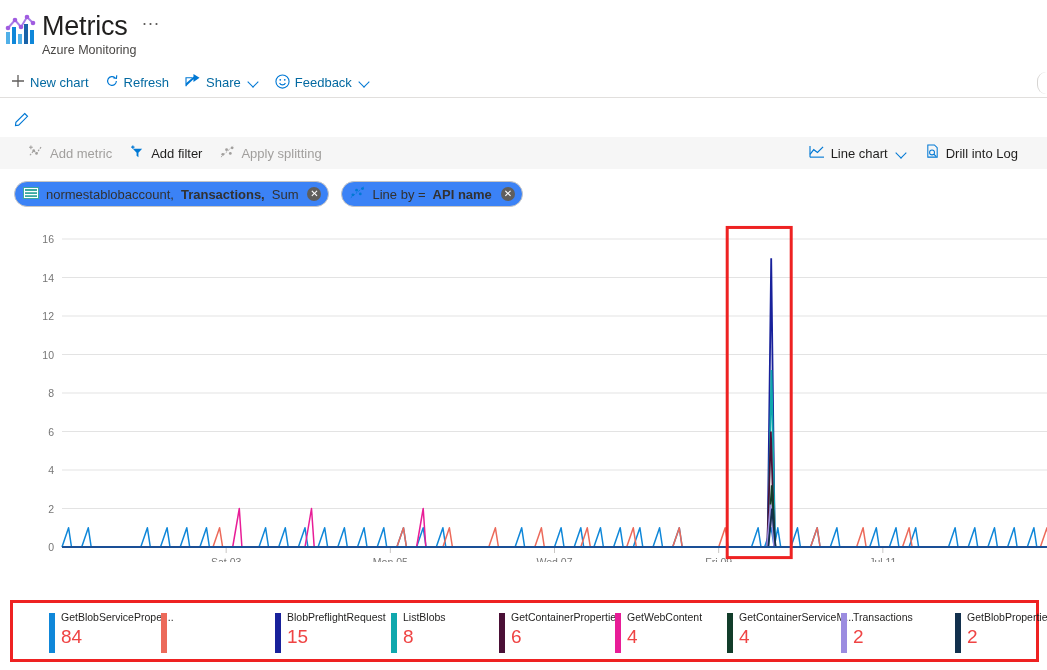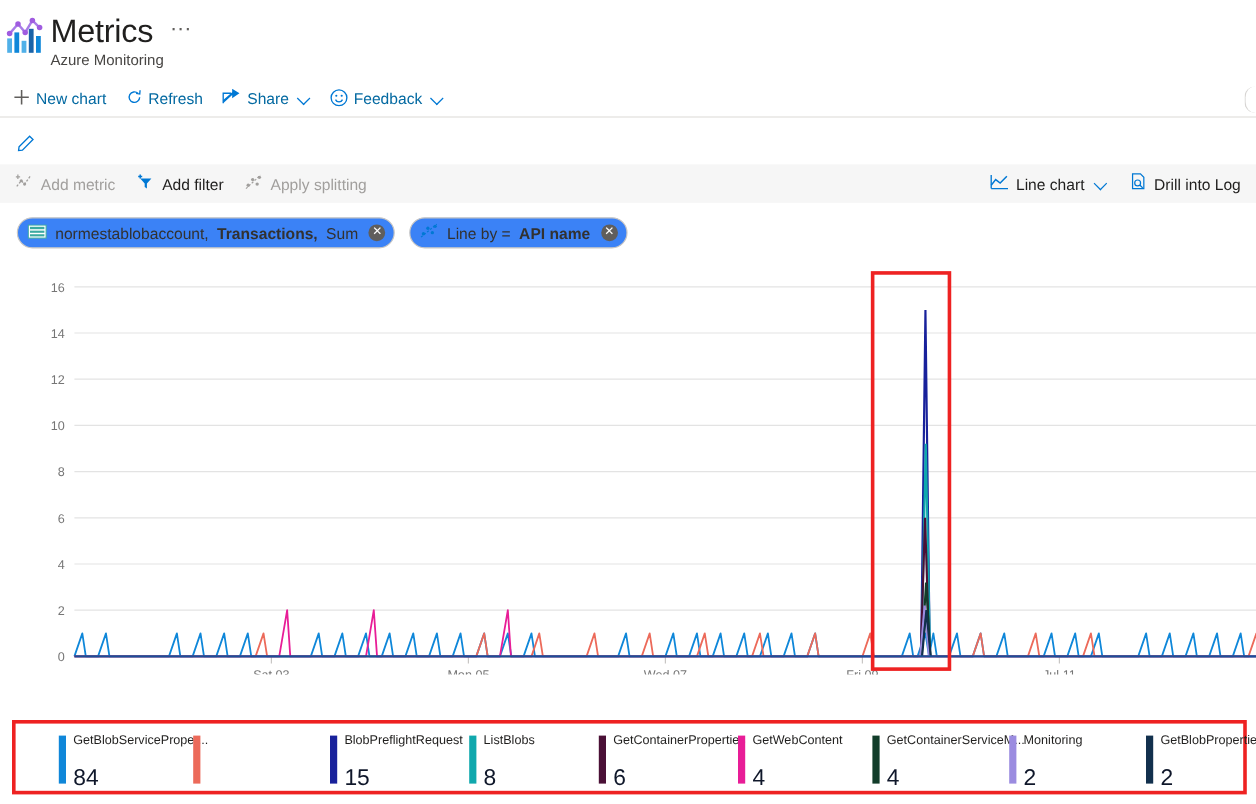--- a/index.html
+++ b/index.html
@@ -49,21 +49,21 @@
   }
 
   
   .charttitle-row { display:flex; align-items:center; gap:8px; padding:14px 0 10px 14px; }
   .charttitle { font-size:14.5px; font-weight:600; color:#201f1e; }
   .pencil { width:15px; height:15px; cursor:pointer; }
 
   
   .metricbar {
     display:flex; align-items:center;
-    background:#f6f6f6; height:32px; padding:0 6px;
+    background:#f6f6f6; height:32px; padding:0 22px;
     justify-content:space-between;
   }
   .mb-left, .mb-right { display:flex; align-items:center; gap:4px; }
   .mbtn {
     display:flex; align-items:center; gap:6px;
     font-size:13px; padding:4px 7px; white-space:nowrap; cursor:pointer;
   }
   .mbtn.disabled { color:#a19f9d; cursor:default; }
   .mbtn.enabled { color:#201f1e; }
 
@@ -95,21 +95,21 @@
     width:1029px; height:62px;
     border:3px solid #ee2222;
     background:#fff;
     display:flex; align-items:stretch;
     padding:4px 0 2px 0;
   }
   .legend-item { display:flex; gap:6px; padding:2px 0 0 0; }
   .legend-swatch { width:6px; flex:0 0 auto; margin-top:2px; }
   .legend-text { display:flex; flex-direction:column; justify-content:flex-start; }
   .legend-name { font-size:10.5px; color:#201f1e; line-height:13px; white-space:nowrap; }
-  .legend-value { font-size:19px; color:#0f172a; line-height:26px; margin-top:12px; }
+  .legend-value { font-size:19px; color:#ef4444; line-height:26px; margin-top:0; }
 </style>
 </head>
 <body>
 
 <div class="header">
   <div class="app-icon">
     <svg width="32" height="32" viewBox="0 0 32 32">
       <rect x="2" y="18" width="4" height="12" fill="#50b0e8"></rect>
       <rect x="8" y="13" width="4" height="17" fill="#0f87d9"></rect>
       <rect x="14" y="20" width="4" height="10" fill="#50b0e8"></rect>
@@ -370,21 +370,21 @@
     <div class="legend-item" style="position: absolute; left: 714px; top: 6px; width: 118px;">
       <div class="legend-swatch" style="background: rgb(18, 61, 42); height: 40px;"></div>
       <div class="legend-text">
         <div class="legend-name">GetContainerServiceM...</div>
         <div class="legend-value">4</div>
       </div>
     </div>
     <div class="legend-item" style="position: absolute; left: 828px; top: 6px; width: 110px;">
       <div class="legend-swatch" style="background: rgb(155, 140, 224); height: 40px;"></div>
       <div class="legend-text">
-        <div class="legend-name">Monitoring</div>
+        <div class="legend-name">Transactions</div>
         <div class="legend-value">2</div>
       </div>
     </div>
     <div class="legend-item" style="position: absolute; left: 942px; top: 6px; width: 110px;">
       <div class="legend-swatch" style="background: rgb(18, 48, 77); height: 40px;"></div>
       <div class="legend-text">
         <div class="legend-name">GetBlobProperties</div>
         <div class="legend-value">2</div>
       </div>
     </div>

